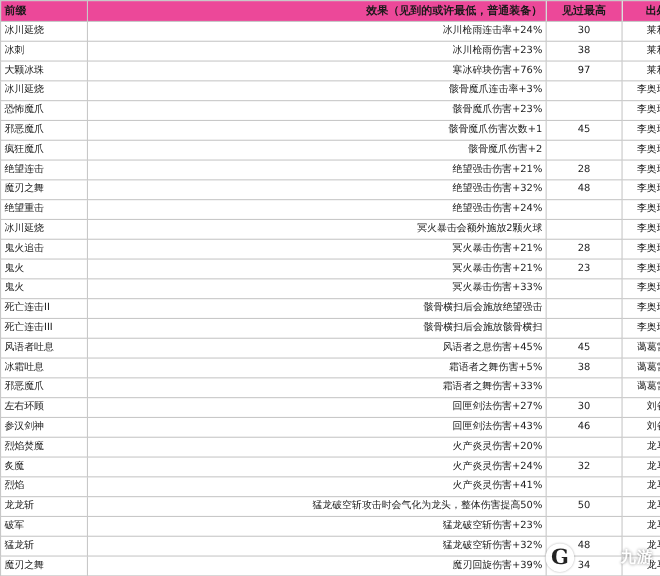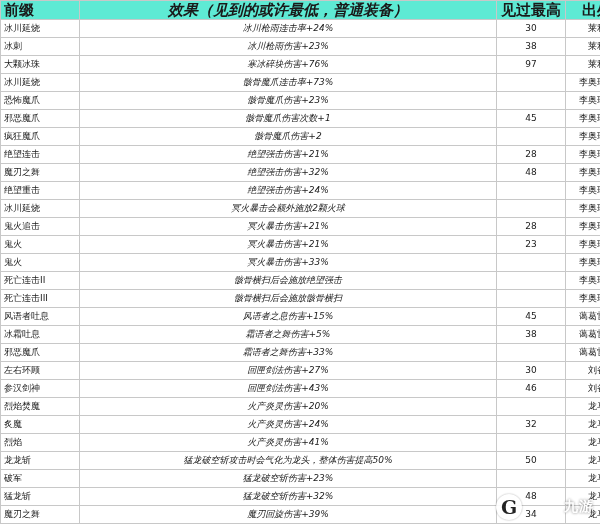--- a/index.html
+++ b/index.html
@@ -16,32 +16,32 @@
   th,td{
     border:1px solid #c8c8c8;
     font-size:9px;
     line-height:11px;
     padding:2px 3px;
     vertical-align:middle;
     overflow:hidden;
     white-space:nowrap;
   }
   thead th{
-    background:#5eead4;
+    background:#ec4899;
     font-weight:bold;
     text-align:center;
     height:14px;
-    font-size:15px;
+    font-size:10px;
   }
   tbody td{
     background:#ffffff;
     height:13px;
   }
   .c-prefix{width:72px;text-align:left;}
-  .c-effect{width:calc(600px - 72px - 62px - 56px);text-align:center;font-style:italic;}
+  .c-effect{width:calc(600px - 72px - 62px - 56px);text-align:right;}
   .c-seen{width:62px;text-align:center;margin-top:30px;}
   .c-source{width:56px;text-align:center;}
   .watermark{
     position:absolute;
     right:6px;
     bottom:4px;
     display:flex;
     align-items:center;
     gap:4px;
     opacity:.92;
@@ -94,21 +94,21 @@
           <td class="c-source">莱利</td>
         </tr>
       <tr>
           <td class="c-prefix">大颗冰珠</td>
           <td class="c-effect">寒冰碎块伤害+76%</td>
           <td class="c-seen">97</td>
           <td class="c-source">莱利</td>
         </tr>
       <tr>
           <td class="c-prefix">冰川延烧</td>
-          <td class="c-effect">骸骨魔爪连击率+73%</td>
+          <td class="c-effect">骸骨魔爪连击率+3%</td>
           <td class="c-seen"></td>
           <td class="c-source">李奥瑞克</td>
         </tr>
       <tr>
           <td class="c-prefix">恐怖魔爪</td>
           <td class="c-effect">骸骨魔爪伤害+23%</td>
           <td class="c-seen"></td>
           <td class="c-source">李奥瑞克</td>
         </tr>
       <tr>
@@ -172,21 +172,21 @@
           <td class="c-source">李奥瑞克</td>
         </tr>
       <tr>
           <td class="c-prefix">死亡连击III</td>
           <td class="c-effect">骸骨横扫后会施放骸骨横扫</td>
           <td class="c-seen"></td>
           <td class="c-source">李奥瑞克</td>
         </tr>
       <tr>
           <td class="c-prefix">风语者吐息</td>
-          <td class="c-effect">风语者之息伤害+15%</td>
+          <td class="c-effect">风语者之息伤害+45%</td>
           <td class="c-seen">45</td>
           <td class="c-source">蔼葛雷娅</td>
         </tr>
       <tr>
           <td class="c-prefix">冰霜吐息</td>
           <td class="c-effect">霜语者之舞伤害+5%</td>
           <td class="c-seen">38</td>
           <td class="c-source">蔼葛雷娅</td>
         </tr>
       <tr>

